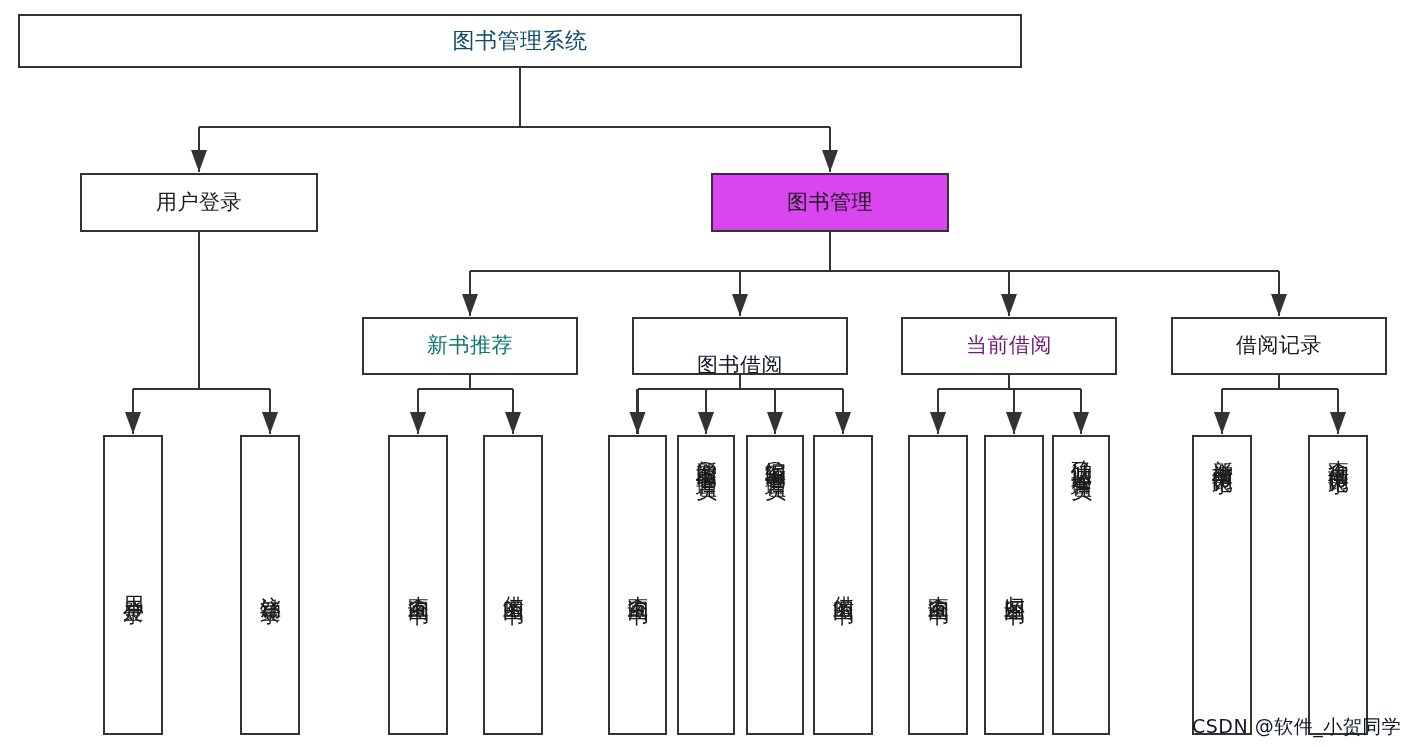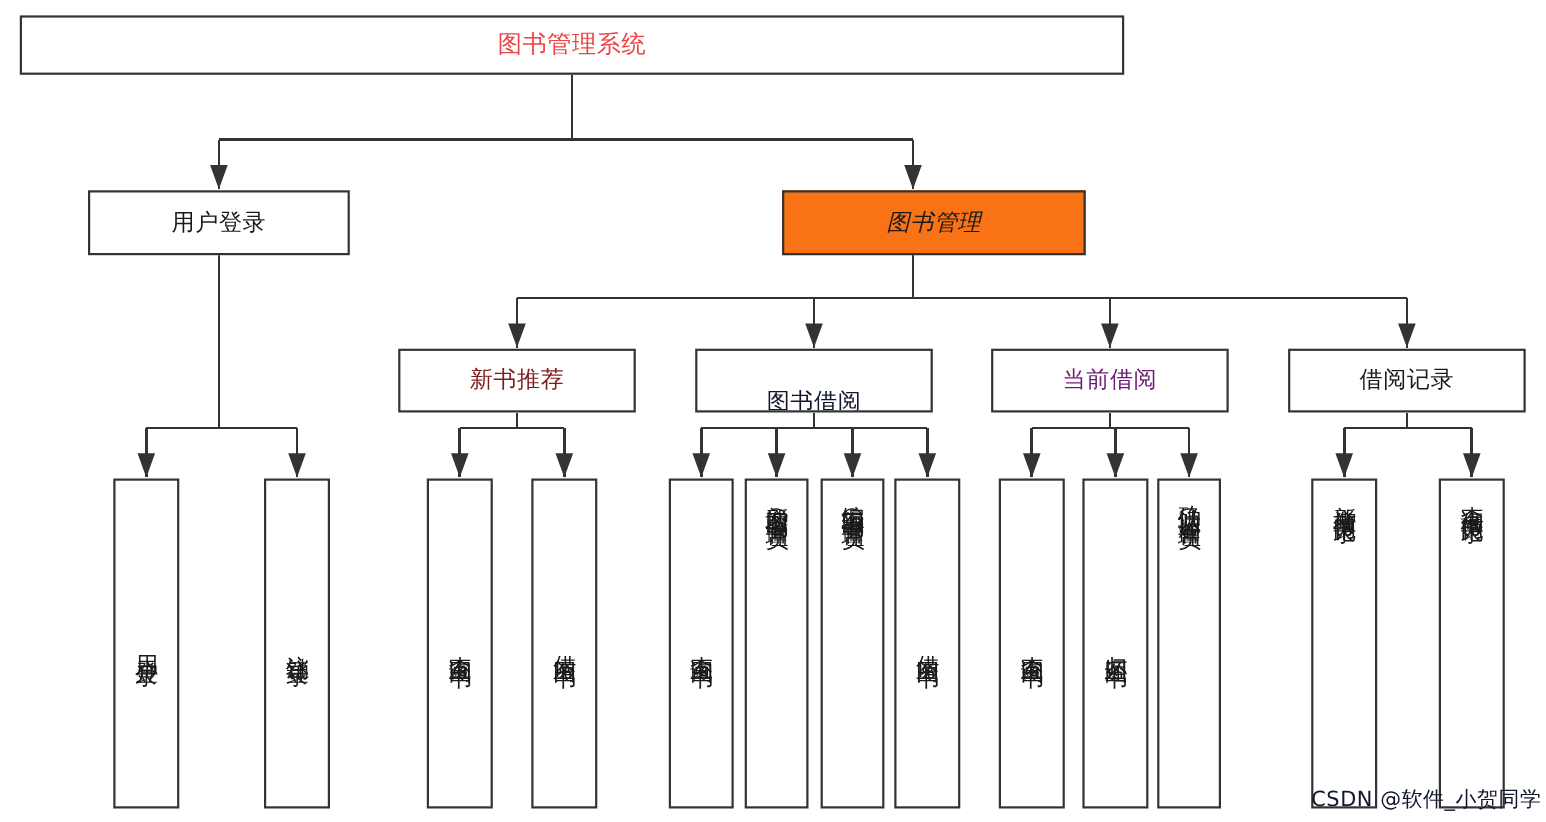--- a/index.html
+++ b/index.html
@@ -124,30 +124,30 @@
       <line x1="1081" y1="389" x2="1081" y2="434" stroke="#333333" stroke-width="2.4" shape-rendering="crispEdges"></line>
       <path d="M 1073 412 L 1089 412 L 1081 434 Z" fill="#333333"></path>
       <line x1="1279" y1="375" x2="1279" y2="389" stroke="#333333" stroke-width="2.4" shape-rendering="crispEdges"></line>
       <line x1="1222" y1="389" x2="1338" y2="389" stroke="#333333" stroke-width="2.4" shape-rendering="crispEdges"></line>
       <line x1="1222" y1="389" x2="1222" y2="434" stroke="#333333" stroke-width="2.4" shape-rendering="crispEdges"></line>
       <path d="M 1214 412 L 1230 412 L 1222 434 Z" fill="#333333"></path>
       <line x1="1338" y1="389" x2="1338" y2="434" stroke="#333333" stroke-width="2.4" shape-rendering="crispEdges"></line>
       <path d="M 1330 412 L 1346 412 L 1338 434 Z" fill="#333333"></path>
     </svg>
 <div class="node root" style="left: 18px; top: 14px; width: 1004px; height: 54px; border-color: rgb(51, 51, 51); background: rgb(255, 255, 255);">
-      <span class="node-label" style="color: #ef4444;">图书管理系统</span>
+      <span class="node-label" style="color: #0c4a6e;">图书管理系统</span>
     </div>
     <div class="node" style="left: 80px; top: 173px; width: 238px; height: 59px; border-color: rgb(51, 51, 51); background: rgb(255, 255, 255);">
       <span class="node-label" style="color: rgb(26, 26, 26);">用户登录</span>
     </div>
-    <div class="node" style="left: 711px; top: 173px; width: 276px; height: 59px; border-color: rgb(51, 51, 51); background: #f97316; font-style: italic;">
+    <div class="node" style="left: 711px; top: 173px; width: 238px; height: 59px; border-color: rgb(51, 51, 51); background: #d946ef;">
       <span class="node-label" style="color: rgb(26, 26, 26);">图书管理</span>
     </div>
     <div class="node" style="left: 362px; top: 317px; width: 216px; height: 58px; border-color: rgb(51, 51, 51); background: rgb(255, 255, 255);">
-      <span class="node-label" style="color: #7f1d1d;">新书推荐</span>
+      <span class="node-label" style="color: #0f766e;">新书推荐</span>
     </div>
     <div class="node" style="left: 632px; top: 317px; width: 216px; height: 58px; border-color: rgb(51, 51, 51); background: rgb(255, 255, 255);">
       <span class="node-label" style="color: #0f172a; margin-top: 39px;">图书借阅</span>
     </div>
     <div class="node" style="left: 901px; top: 317px; width: 216px; height: 58px; border-color: rgb(51, 51, 51); background: rgb(255, 255, 255);">
       <span class="node-label" style="color: #701a75;">当前借阅</span>
     </div>
     <div class="node" style="left: 1171px; top: 317px; width: 216px; height: 58px; border-color: rgb(51, 51, 51); background: rgb(255, 255, 255);">
       <span class="node-label" style="color: rgb(26, 26, 26);">借阅记录</span>
     </div>

